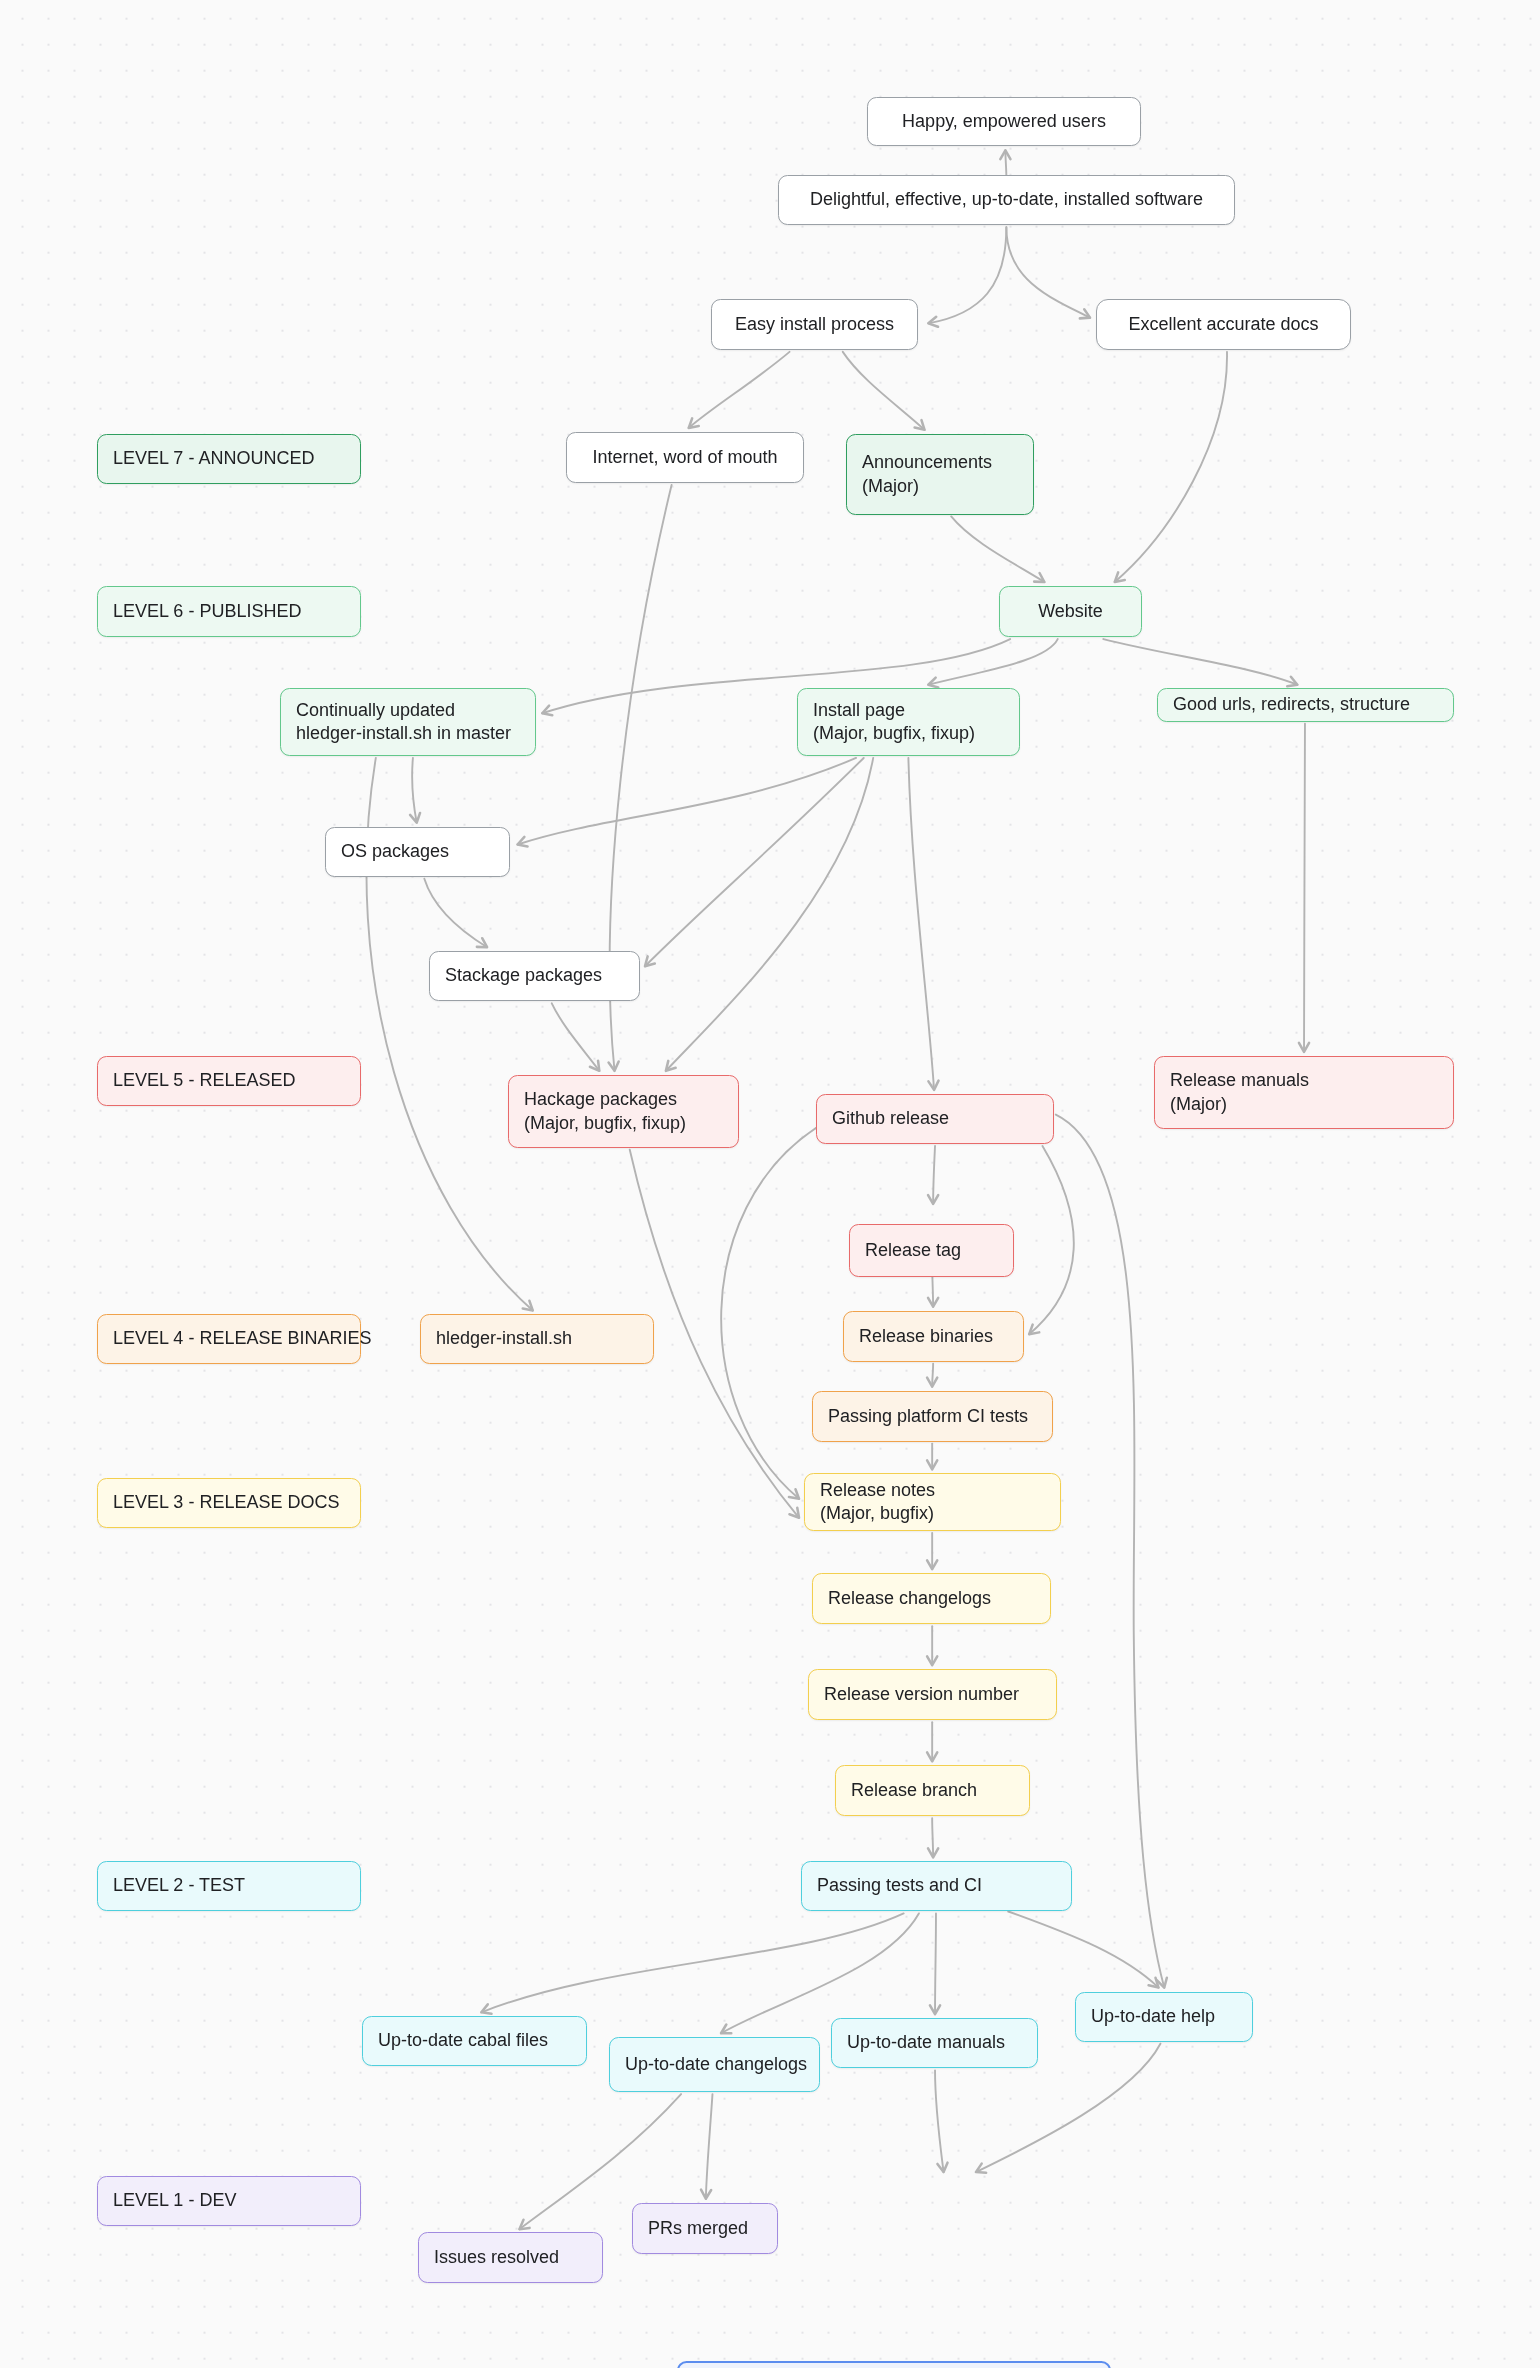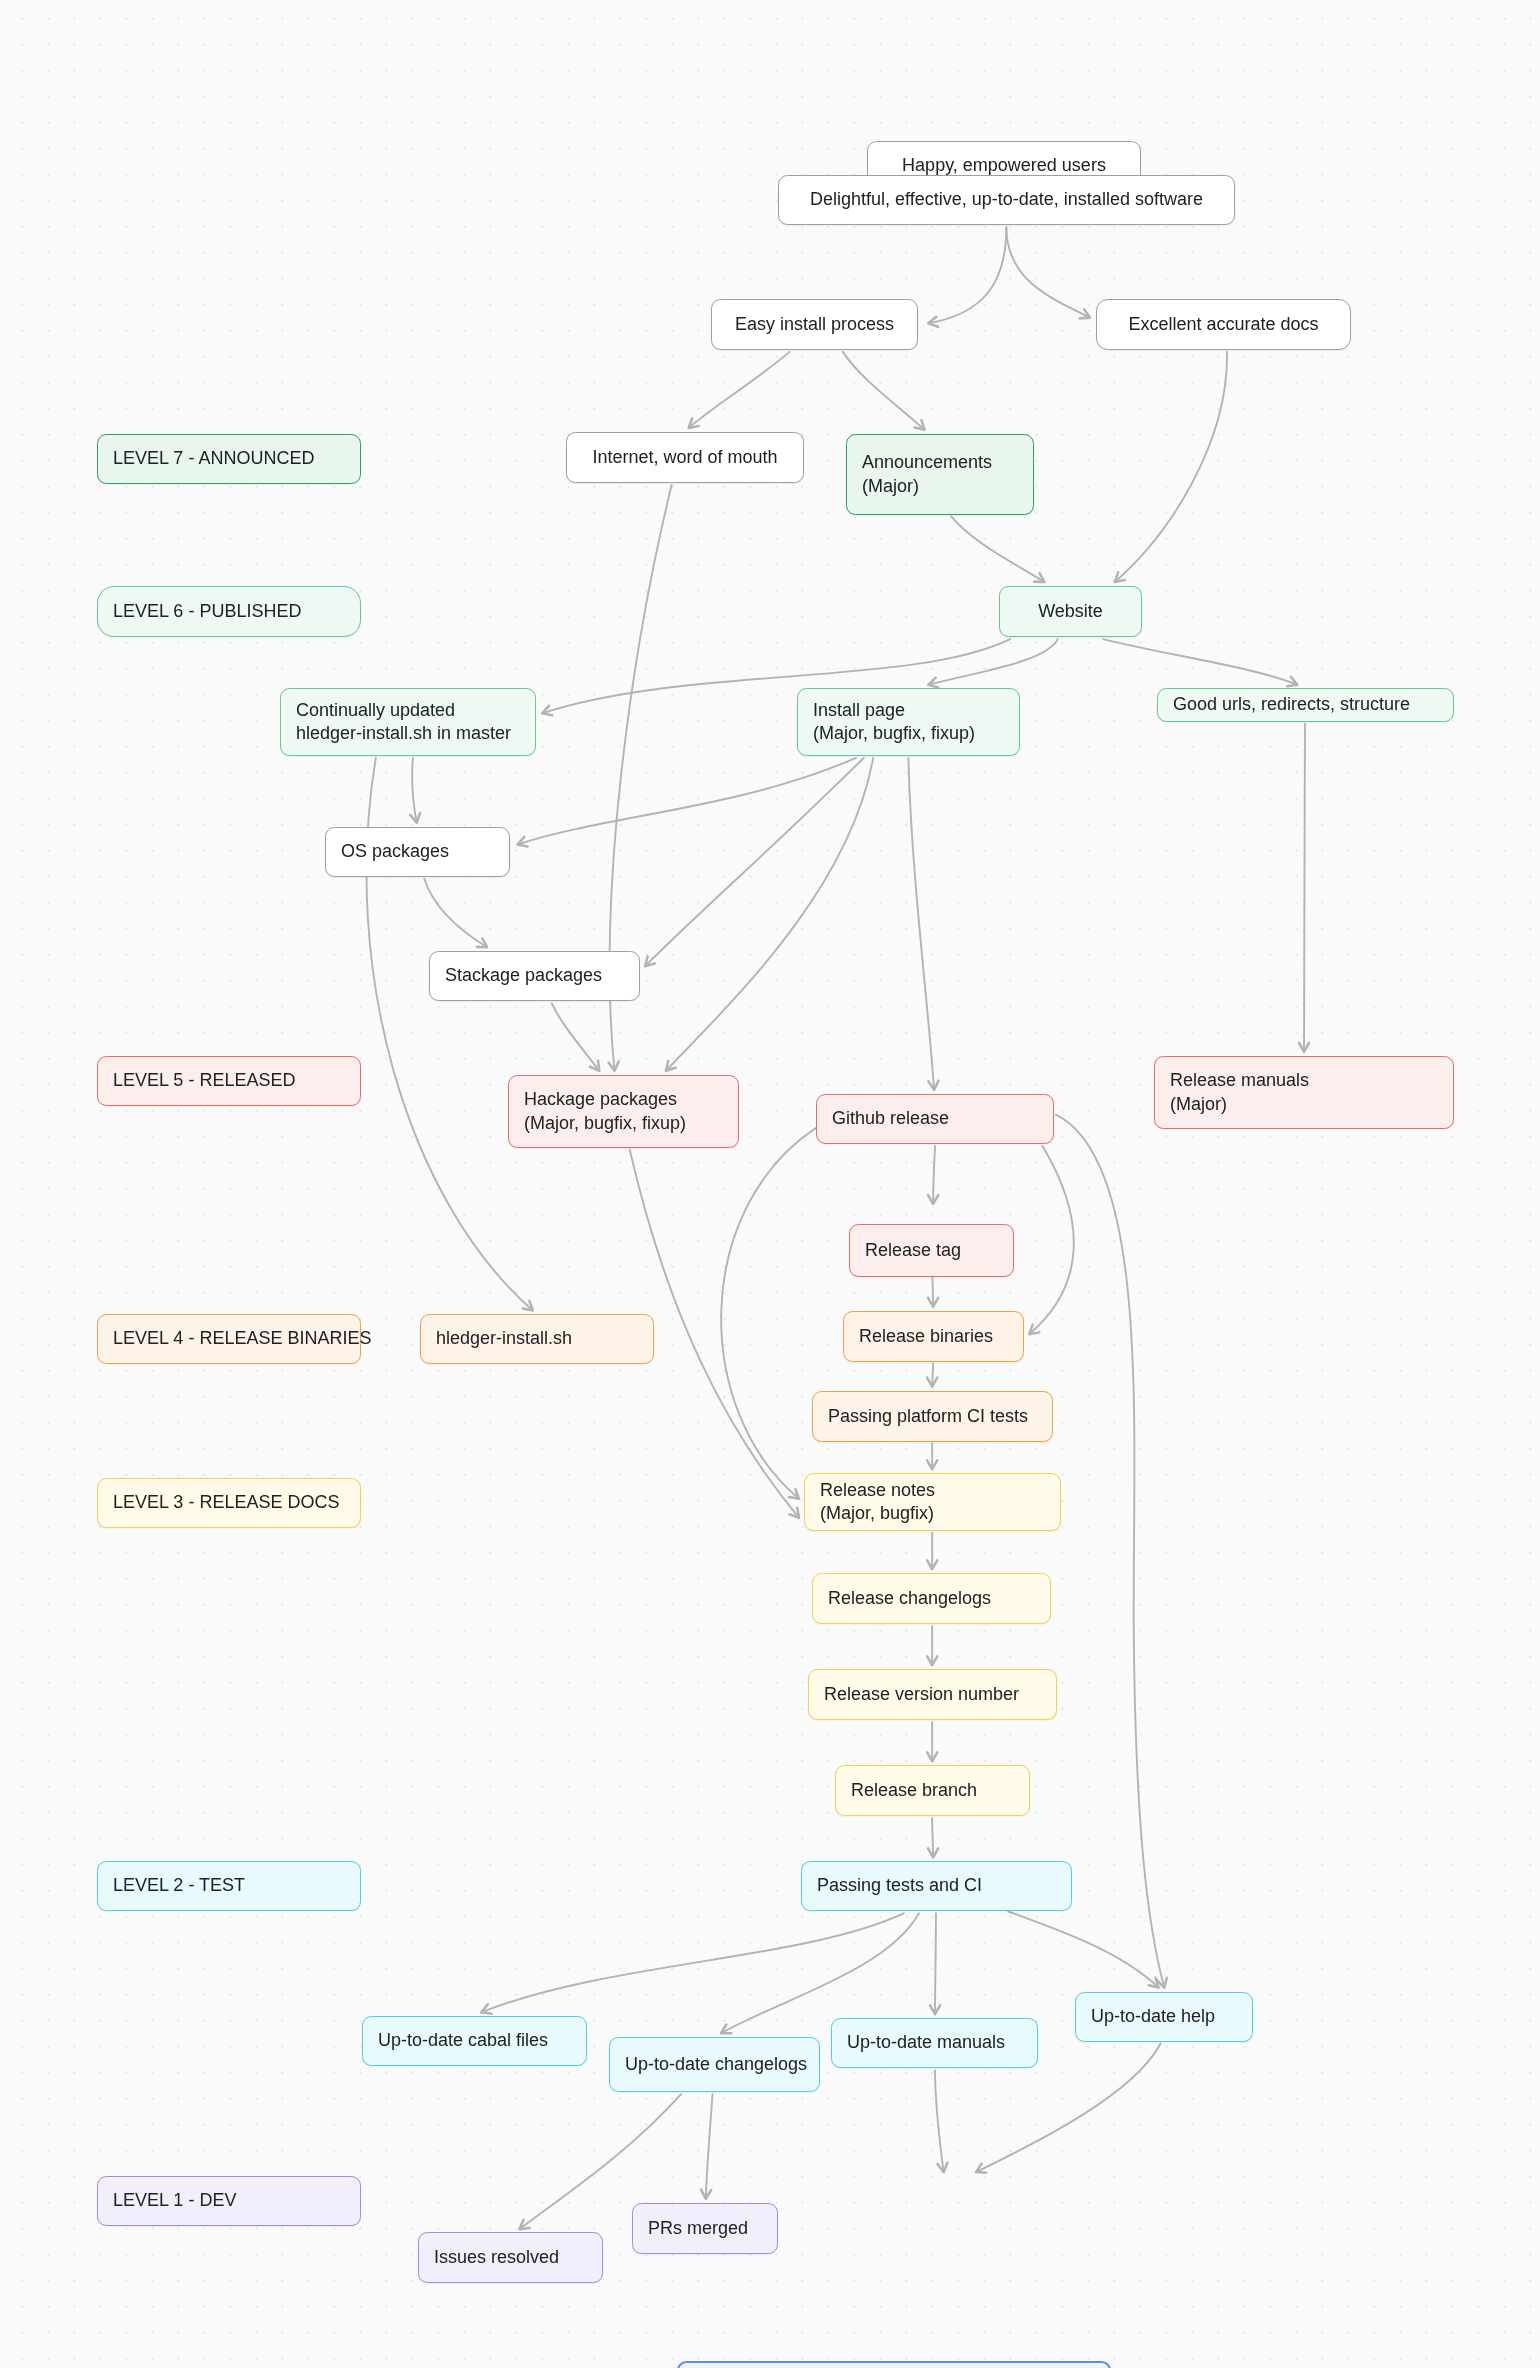--- a/index.html
+++ b/index.html
@@ -85,21 +85,21 @@
       <path d="M 858 1186 C 728 1272 728 1482 840 1576" marker-end="url(#arr)"></path>
       <path d="M 662 1209 C 702 1382 762 1502 840 1596" marker-end="url(#arr)"></path>
       <path d="M 1096 1205 C 1142 1282 1142 1352 1082 1403" marker-end="url(#arr)"></path>
       <path d="M 749 2202 C 746 2246 743 2278 742 2312" marker-end="url(#arr)"></path>
       <path d="M 716 2202 C 662 2262 602 2302 546 2344" marker-end="url(#arr)"></path>
       <path d="M 983 2177 C 983 2216 988 2252 992 2284" marker-end="url(#arr)"></path>
       <path d="M 1220 2149 C 1192 2202 1092 2252 1026 2284" marker-end="url(#arr)"></path>
     </g>
   </svg>
 
-  <div class="node white center" style="left:867px;top:97px;width:274px;height:49px;margin-top:44px;">
+  <div class="node white center" style="left:867px;top:97px;width:274px;height:49px;">
       <span>Happy, empowered users</span>
     </div>
   <div class="node white center" style="left:778px;top:175px;width:457px;height:50px;">
       <span>Delightful, effective, up-to-date, installed software</span>
     </div>
   <div class="node white center" style="left:711px;top:299px;width:207px;height:51px;">
       <span>Easy install process</span>
     </div>
   <div class="node white center" style="left:1096px;top:299px;width:255px;height:51px;border-radius:12px;">
       <span>Excellent accurate docs</span>
@@ -109,21 +109,21 @@
       <span>LEVEL 7 - ANNOUNCED</span>
     </div>
   <div class="node white center" style="left:566px;top:432px;width:238px;height:51px;">
       <span>Internet, word of mouth</span>
     </div>
   <div class="node green-dark" style="left:846px;top:434px;width:188px;height:81px;">
     <span>Announcements</span>
     <span>(Major)</span>
   </div>
 
-  <div class="node green" style="left:97px;top:586px;width:264px;height:51px;border-radius:17px;">
+  <div class="node green" style="left:97px;top:586px;width:264px;height:51px;">
       <span>LEVEL 6 - PUBLISHED</span>
     </div>
   <div class="node green center" style="left:999px;top:586px;width:143px;height:51px;">
       <span>Website</span>
     </div>
   <div class="node green" style="left:280px;top:688px;width:256px;height:68px;">
     <span>Continually updated</span>
     <span>hledger-install.sh in master</span>
   </div>
   <div class="node green" style="left:797px;top:688px;width:223px;height:68px;">

